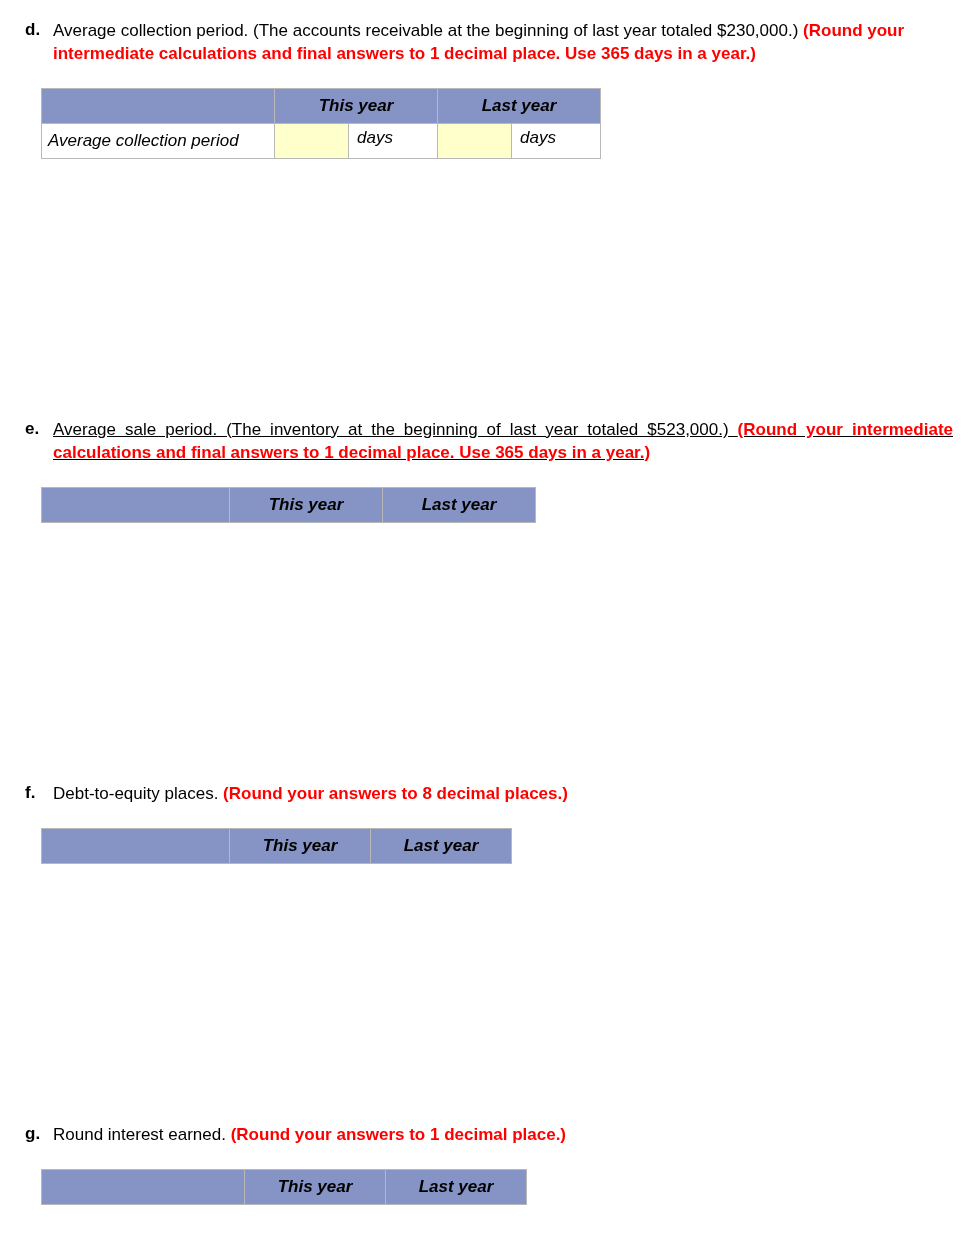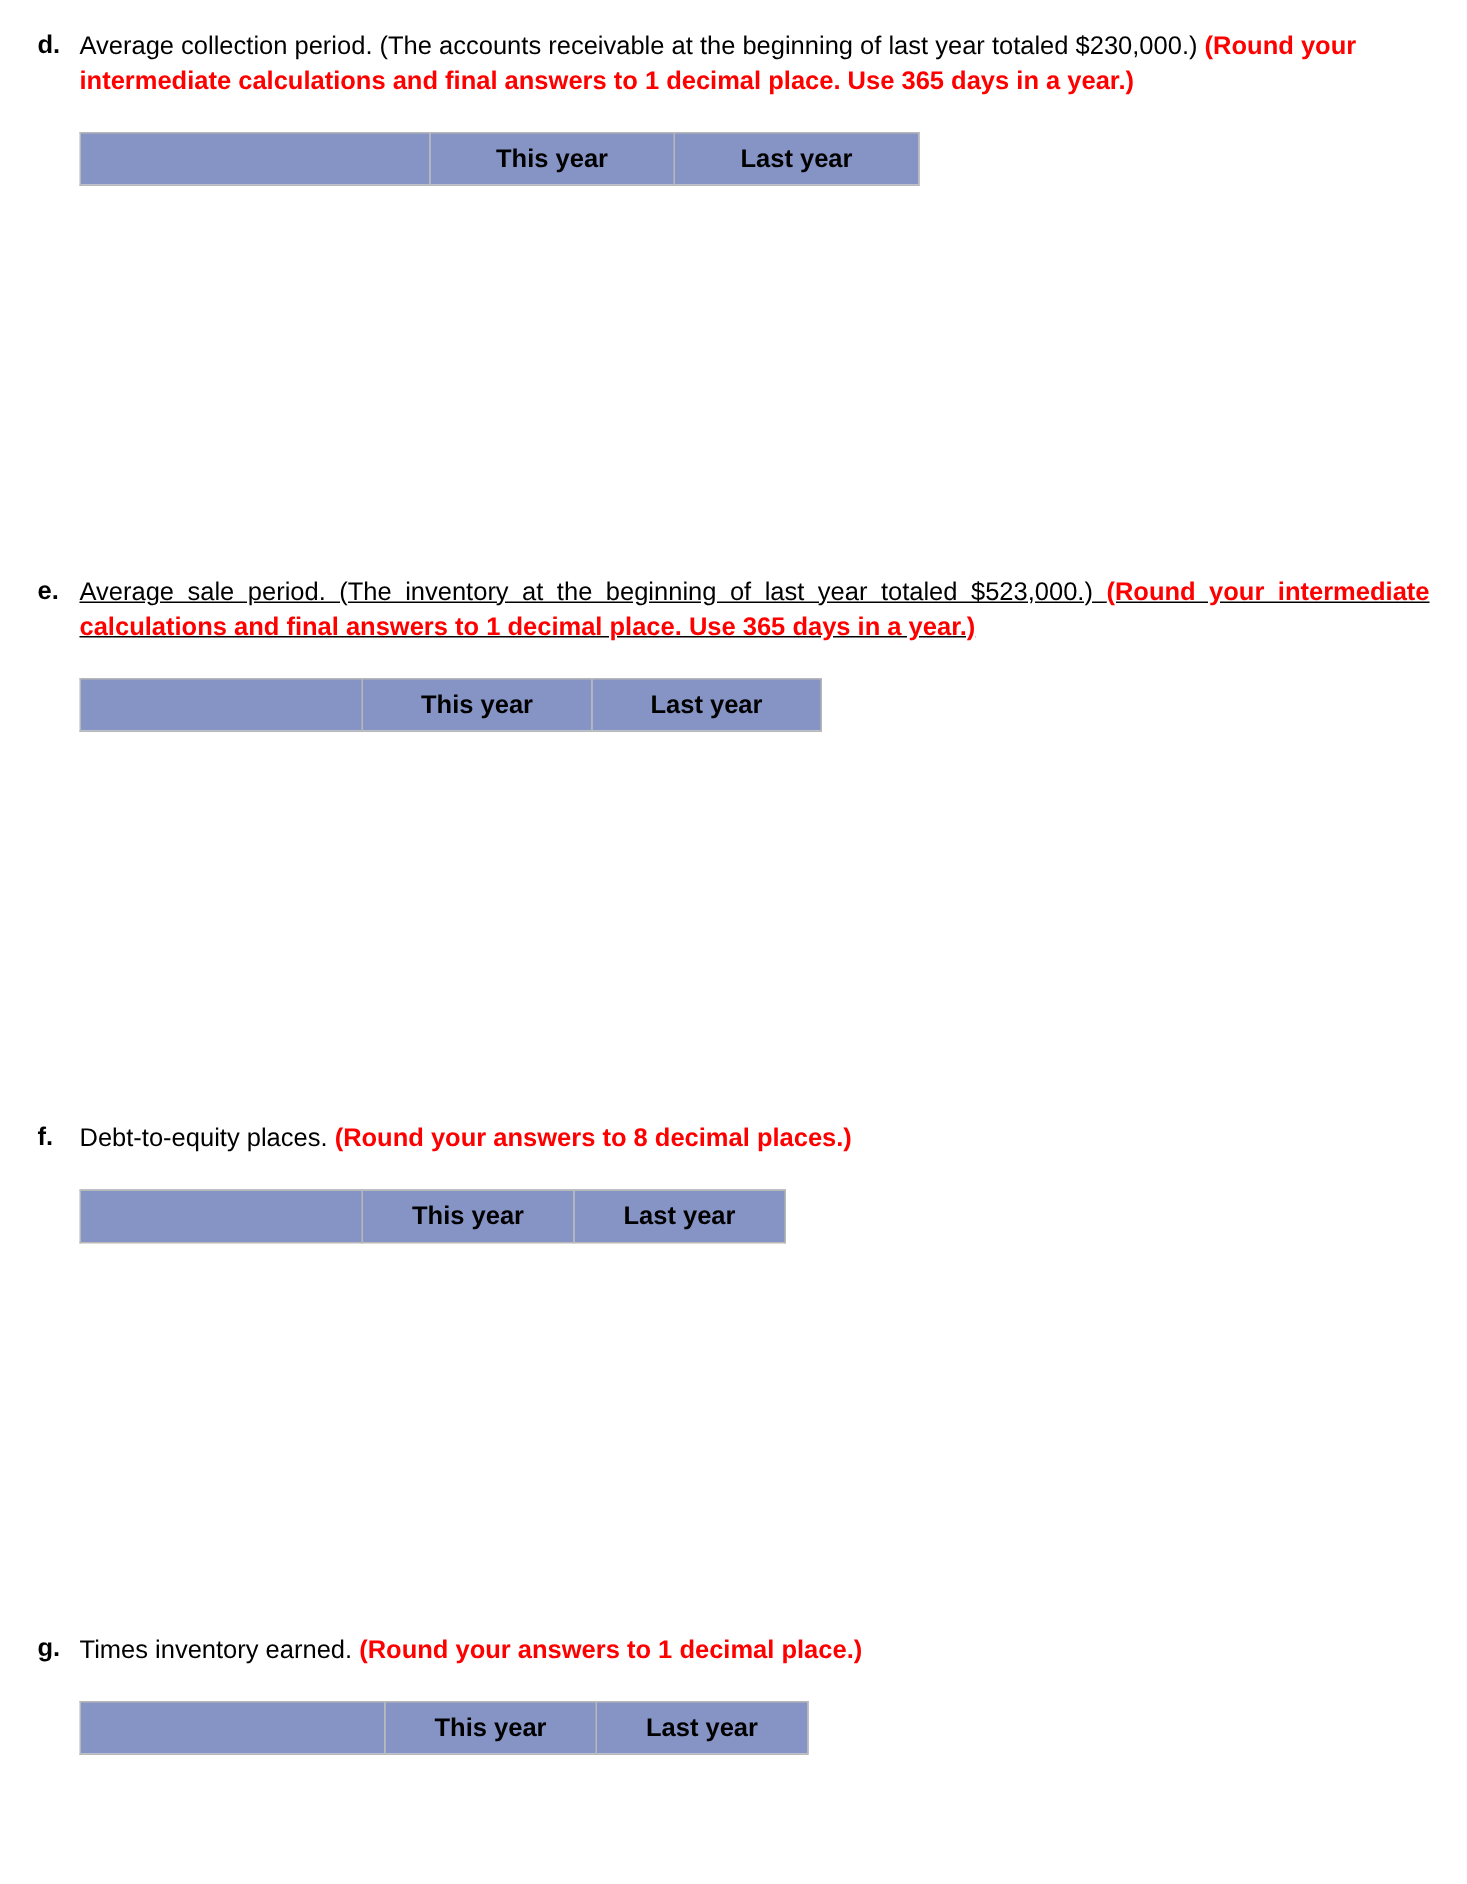--- a/index.html
+++ b/index.html
@@ -33,22 +33,23 @@
   }
   .q-text.justify {
     text-align: justify;
     text-decoration: underline;
   }
   .red-bold {
     color: #ff0000;
     font-weight: bold;
   }
   .table-wrap {
-    margin-left: 28px;
+    margin-left: 16px;
     margin-top: 22px;
+    font-style: italic;
   }
   table {
     border-collapse: collapse;
     border: 1px solid #b8b8b8;
   }
   th, td {
     border: 1px solid #b8b8b8;
     padding: 4px 6px;
     font-size: 17px;
     height: 26px;
@@ -104,20 +105,35 @@
     </div>
   </div>
   <div class="table-wrap">
     <table>
       <tbody>
           <tr>
         <th class="corner" style="width:220px;"></th>
         <th style="width:150px;">This year</th>
         <th style="width:150px;">Last year</th>
       </tr>
+      <tr>
+        <td class="label">Average collection period</td>
+        <td class="inputcell">
+          <div class="input-inner">
+            <div class="ibox"></div>
+            <div class="unit">days</div>
+          </div>
+        </td>
+        <td class="inputcell">
+          <div class="input-inner">
+            <div class="ibox"></div>
+            <div class="unit">days</div>
+          </div>
+        </td>
+      </tr>
     </tbody>
       </table>
   </div>
 </div>
 
 <div class="question">
   <div class="q-row">
     <div class="q-letter">e.</div>
     <div class="q-text justify">
       <span>Average sale period. (The inventory at the beginning of last year totaled $523,000.) </span><span class="red-bold">(Round your intermediate calculations and final answers to 1 decimal place. Use 365 days in a year.)</span>
@@ -153,21 +169,21 @@
       </tr>
     </tbody>
       </table>
   </div>
 </div>
 
 <div class="question">
   <div class="q-row">
     <div class="q-letter">g.</div>
     <div class="q-text">
-      <span>Times inventory earned. </span><span class="red-bold">(Round your answers to 1 decimal place.)</span>
+      <span>Round interest earned. </span><span class="red-bold">(Round your answers to 1 decimal place.)</span>
     </div>
   </div>
   <div class="table-wrap">
     <table>
       <tbody>
           <tr>
         <th class="corner" style="width:190px;"></th>
         <th style="width:128px;">This year</th>
         <th style="width:128px;">Last year</th>
       </tr>

